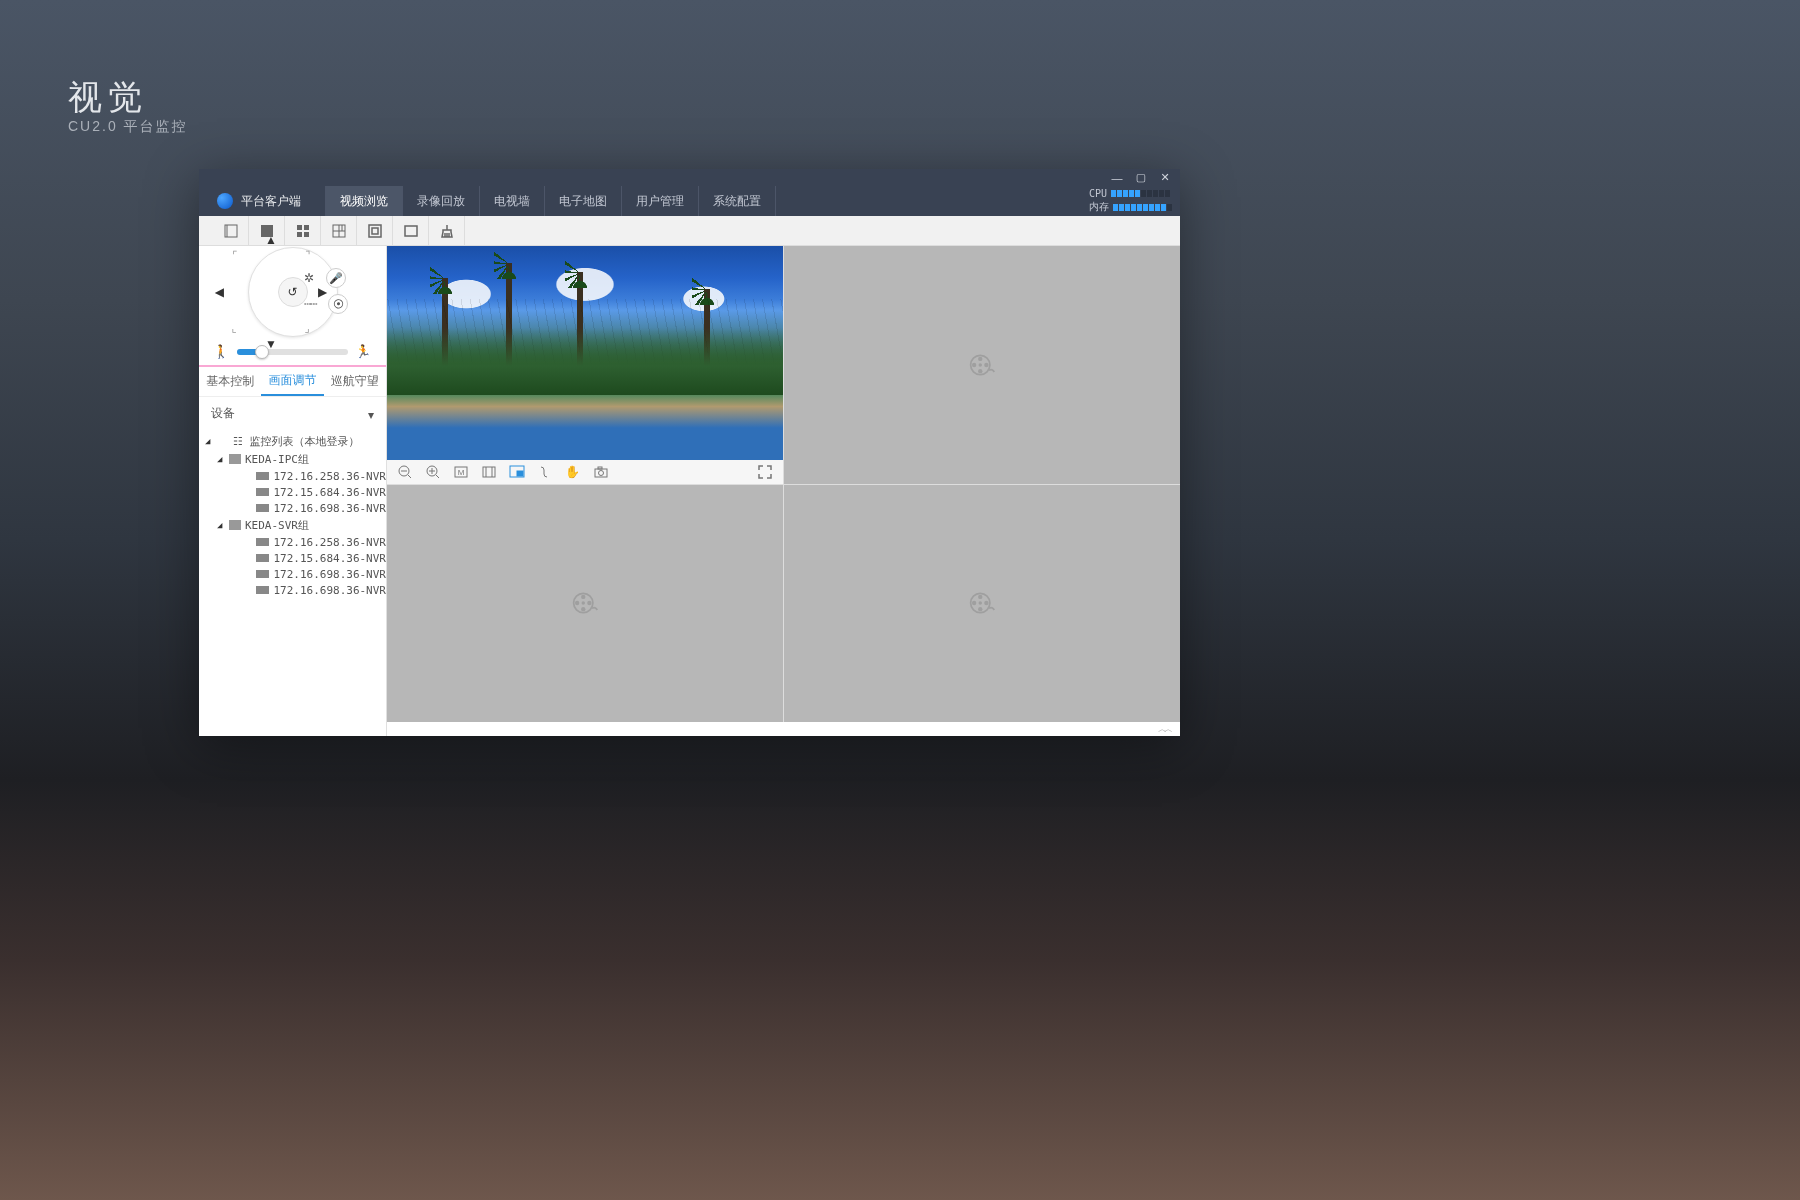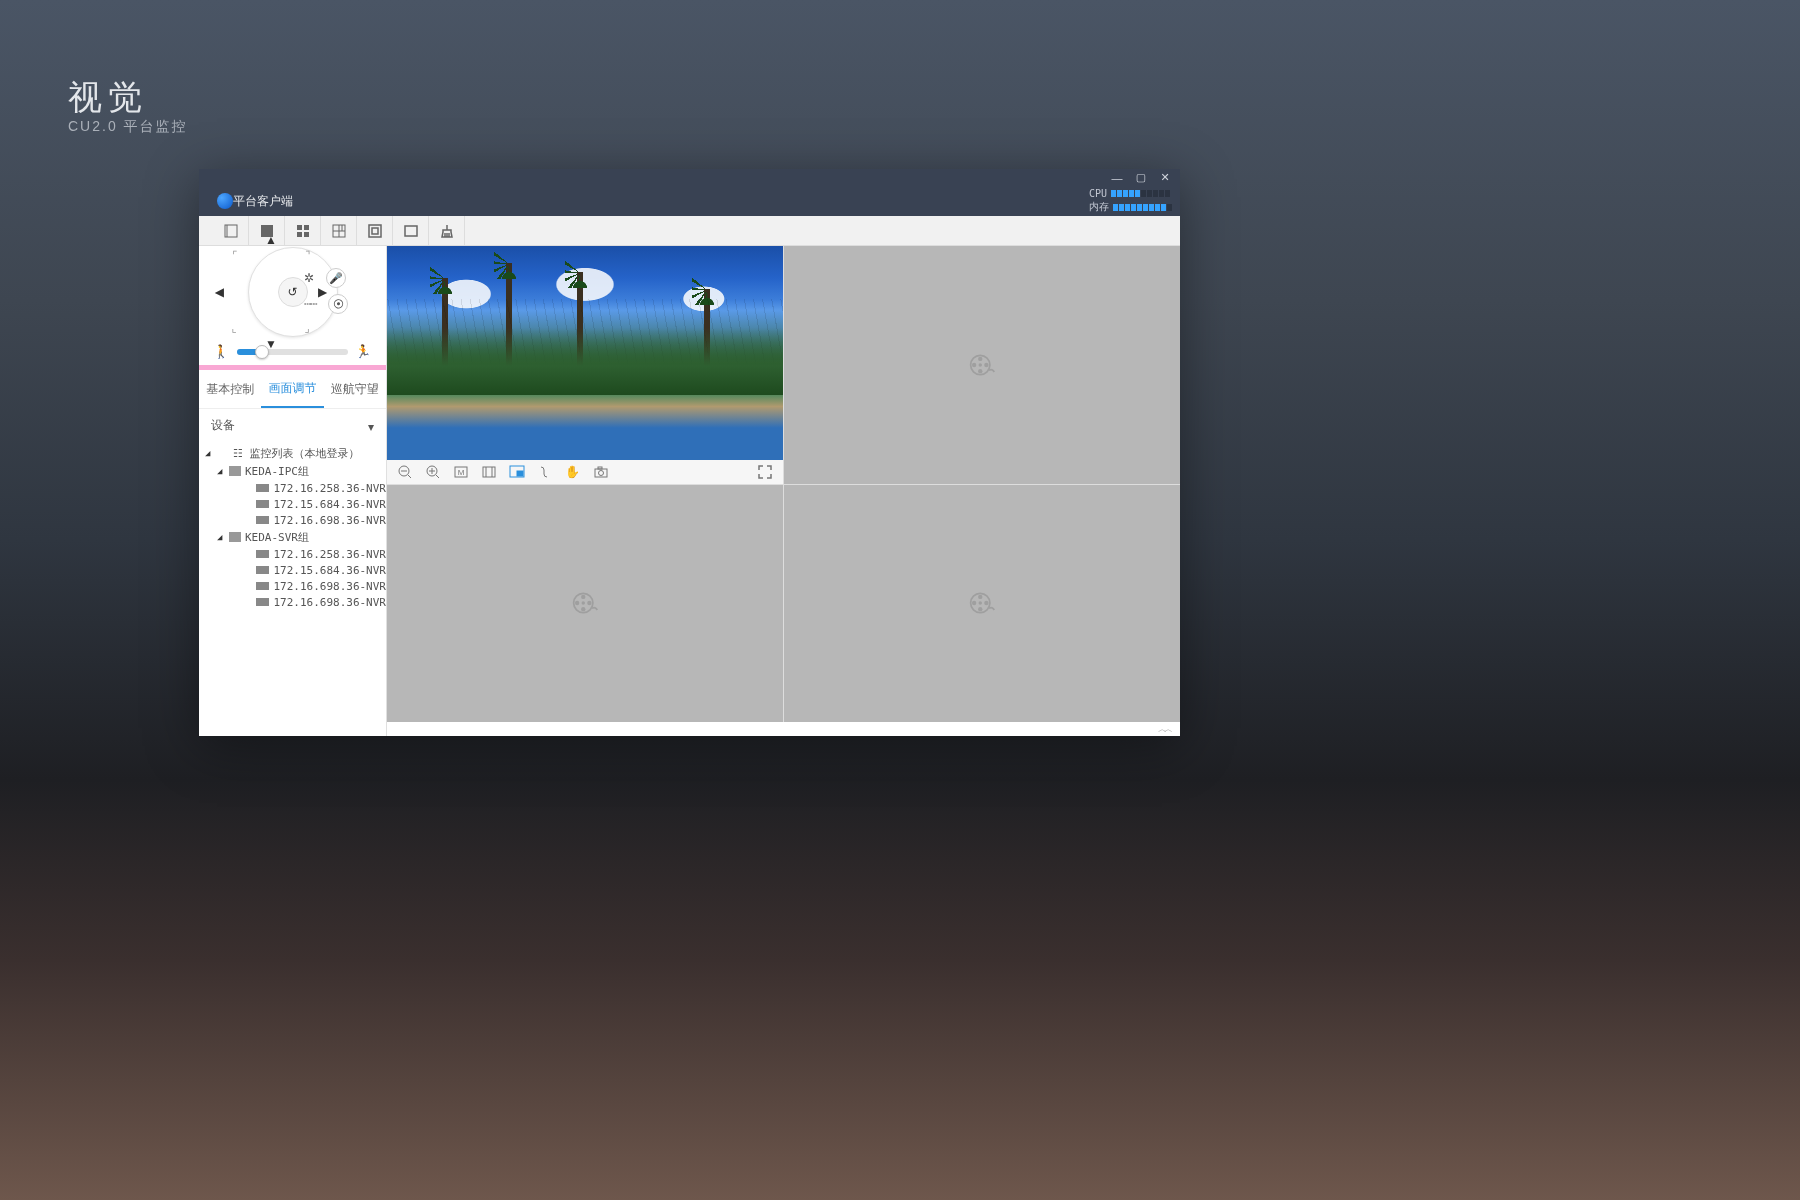--- a/index.html
+++ b/index.html
@@ -20,21 +20,21 @@
   background: #fff; box-shadow: 0 10px 50px rgba(0,0,0,.4);
   display: flex; flex-direction: column;
 }
 
 
 .winctrl { height: 17px; background: #394253; display: flex; justify-content: flex-end; align-items: center; gap: 10px; padding-right: 8px; }
 .winctrl span { color: #d0d4dc; font-size: 11px; cursor: pointer; display: inline-flex; align-items: center; justify-content: center; width: 14px; height: 14px; }
 
 
 .nav { height: 30px; background: #394253; display: flex; align-items: center; position: relative; }
-.brand { display: flex; align-items: center; padding: 0 18px; color: #e8eaed; font-size: 12px; }
+.brand { display: flex; align-items: center; gap: 8px; padding: 0 18px; color: #e8eaed; font-size: 12px; }
 .globe { width: 16px; height: 16px; border-radius: 50%; background: radial-gradient(circle at 30% 30%, #4da6ff, #0a58ca); }
 .nav-tabs { display: flex; height: 100%; margin-left: 6px; }
 .nav-tab { padding: 0 14px; color: #c2c7d2; display: flex; align-items: center; border-left: 1px solid #4c5568; cursor: pointer; font-size: 12px; }
 .nav-tab.active { background: #4c5668; color: #fff; }
 .nav-tab:last-child { border-right: 1px solid #4c5568; }
 .sysmon { position: absolute; right: 8px; top: 0; height: 30px; display: flex; flex-direction: column; justify-content: center; gap: 1px; font-family: monospace; font-size: 10px; color: #c2c7d2; }
 .sysmon-row { display: flex; align-items: center; gap: 4px; }
 .meter { display: flex; gap: 1px; }
 .meter i { width: 5px; height: 7px; background: #35a3ff; display: block; }
 .meter i.off { background: #2b3341; }
@@ -60,21 +60,21 @@
 .circ-btn { width:20px; height:20px; border-radius:50%; border:1px solid #ccc; background:#fff; display:flex; align-items:center; justify-content:center; cursor:pointer; font-size:11px; color:#555; }
 
 
 .speed { padding: 6px 14px; display:flex; align-items:center; gap:8px; }
 .speed .walk { font-size:13px; color:#444; }
 .slider { flex:1; height:6px; background:#e0e0e0; border-radius:3px; position:relative; }
 .slider .fill { position:absolute; left:0; top:0; bottom:0; width:22%; background:#2a8fdc; border-radius:3px; }
 .slider .thumb { position:absolute; left:22%; top:50%; width:14px; height:14px; background:#fff; border:1px solid #bbb; border-radius:50%; transform:translate(-50%,-50%); box-shadow:0 1px 2px rgba(0,0,0,.2); }
 
 
-.subtabs { display:flex; height:44px; border-top:5px solid #f9a8d4; border-bottom:1px solid #eee; }
+.subtabs { display:flex; height:32px; border-top:2px solid #f9a8d4; border-bottom:1px solid #eee; }
 .subtab { flex:1; display:flex; align-items:center; justify-content:center; font-size:12px; color:#666; cursor:pointer; }
 .subtab.active { color:#2a8fdc; border-bottom:2px solid #2a8fdc; }
 
 
 .dev-hd { display:flex; align-items:flex-end; justify-content:space-between; padding:8px 12px; color:#555; cursor:pointer; }
 .tree { flex:1; overflow-y:auto; font-family:"SimSun",monospace; font-size:11px; color:#555; padding:2px 0 8px 6px; position:relative; }
 .tree::-webkit-scrollbar { width:6px; }
 .tree::-webkit-scrollbar-thumb { background:#c0c0c0; border-radius:3px; }
 .tree-node { display:flex; align-items:center; gap:4px; padding:1.5px 0; white-space:nowrap; cursor:pointer; }
 .tw-arrow { width:8px; font-size:9px; color:#333; }
@@ -128,20 +128,28 @@
     <span>—</span>
     <span>▢</span>
     <span>✕</span>
   </div>
 
   <div class="nav">
     <div class="brand">
       <span class="globe"></span>
       <span>平台客户端</span>
     </div>
+    <div class="nav-tabs" id="nav-tabs">
+        <div class="nav-tab active">视频浏览</div>
+        <div class="nav-tab">录像回放</div>
+        <div class="nav-tab">电视墙</div>
+        <div class="nav-tab">电子地图</div>
+        <div class="nav-tab">用户管理</div>
+        <div class="nav-tab">系统配置</div>
+      </div>
     <div class="sysmon">
       <div class="sysmon-row">
           <span>CPU</span>
           <span class="meter" id="cpu-meter">
             <i></i>
             <i></i>
             <i></i>
             <i></i>
             <i></i>
             <i class="off"></i>

